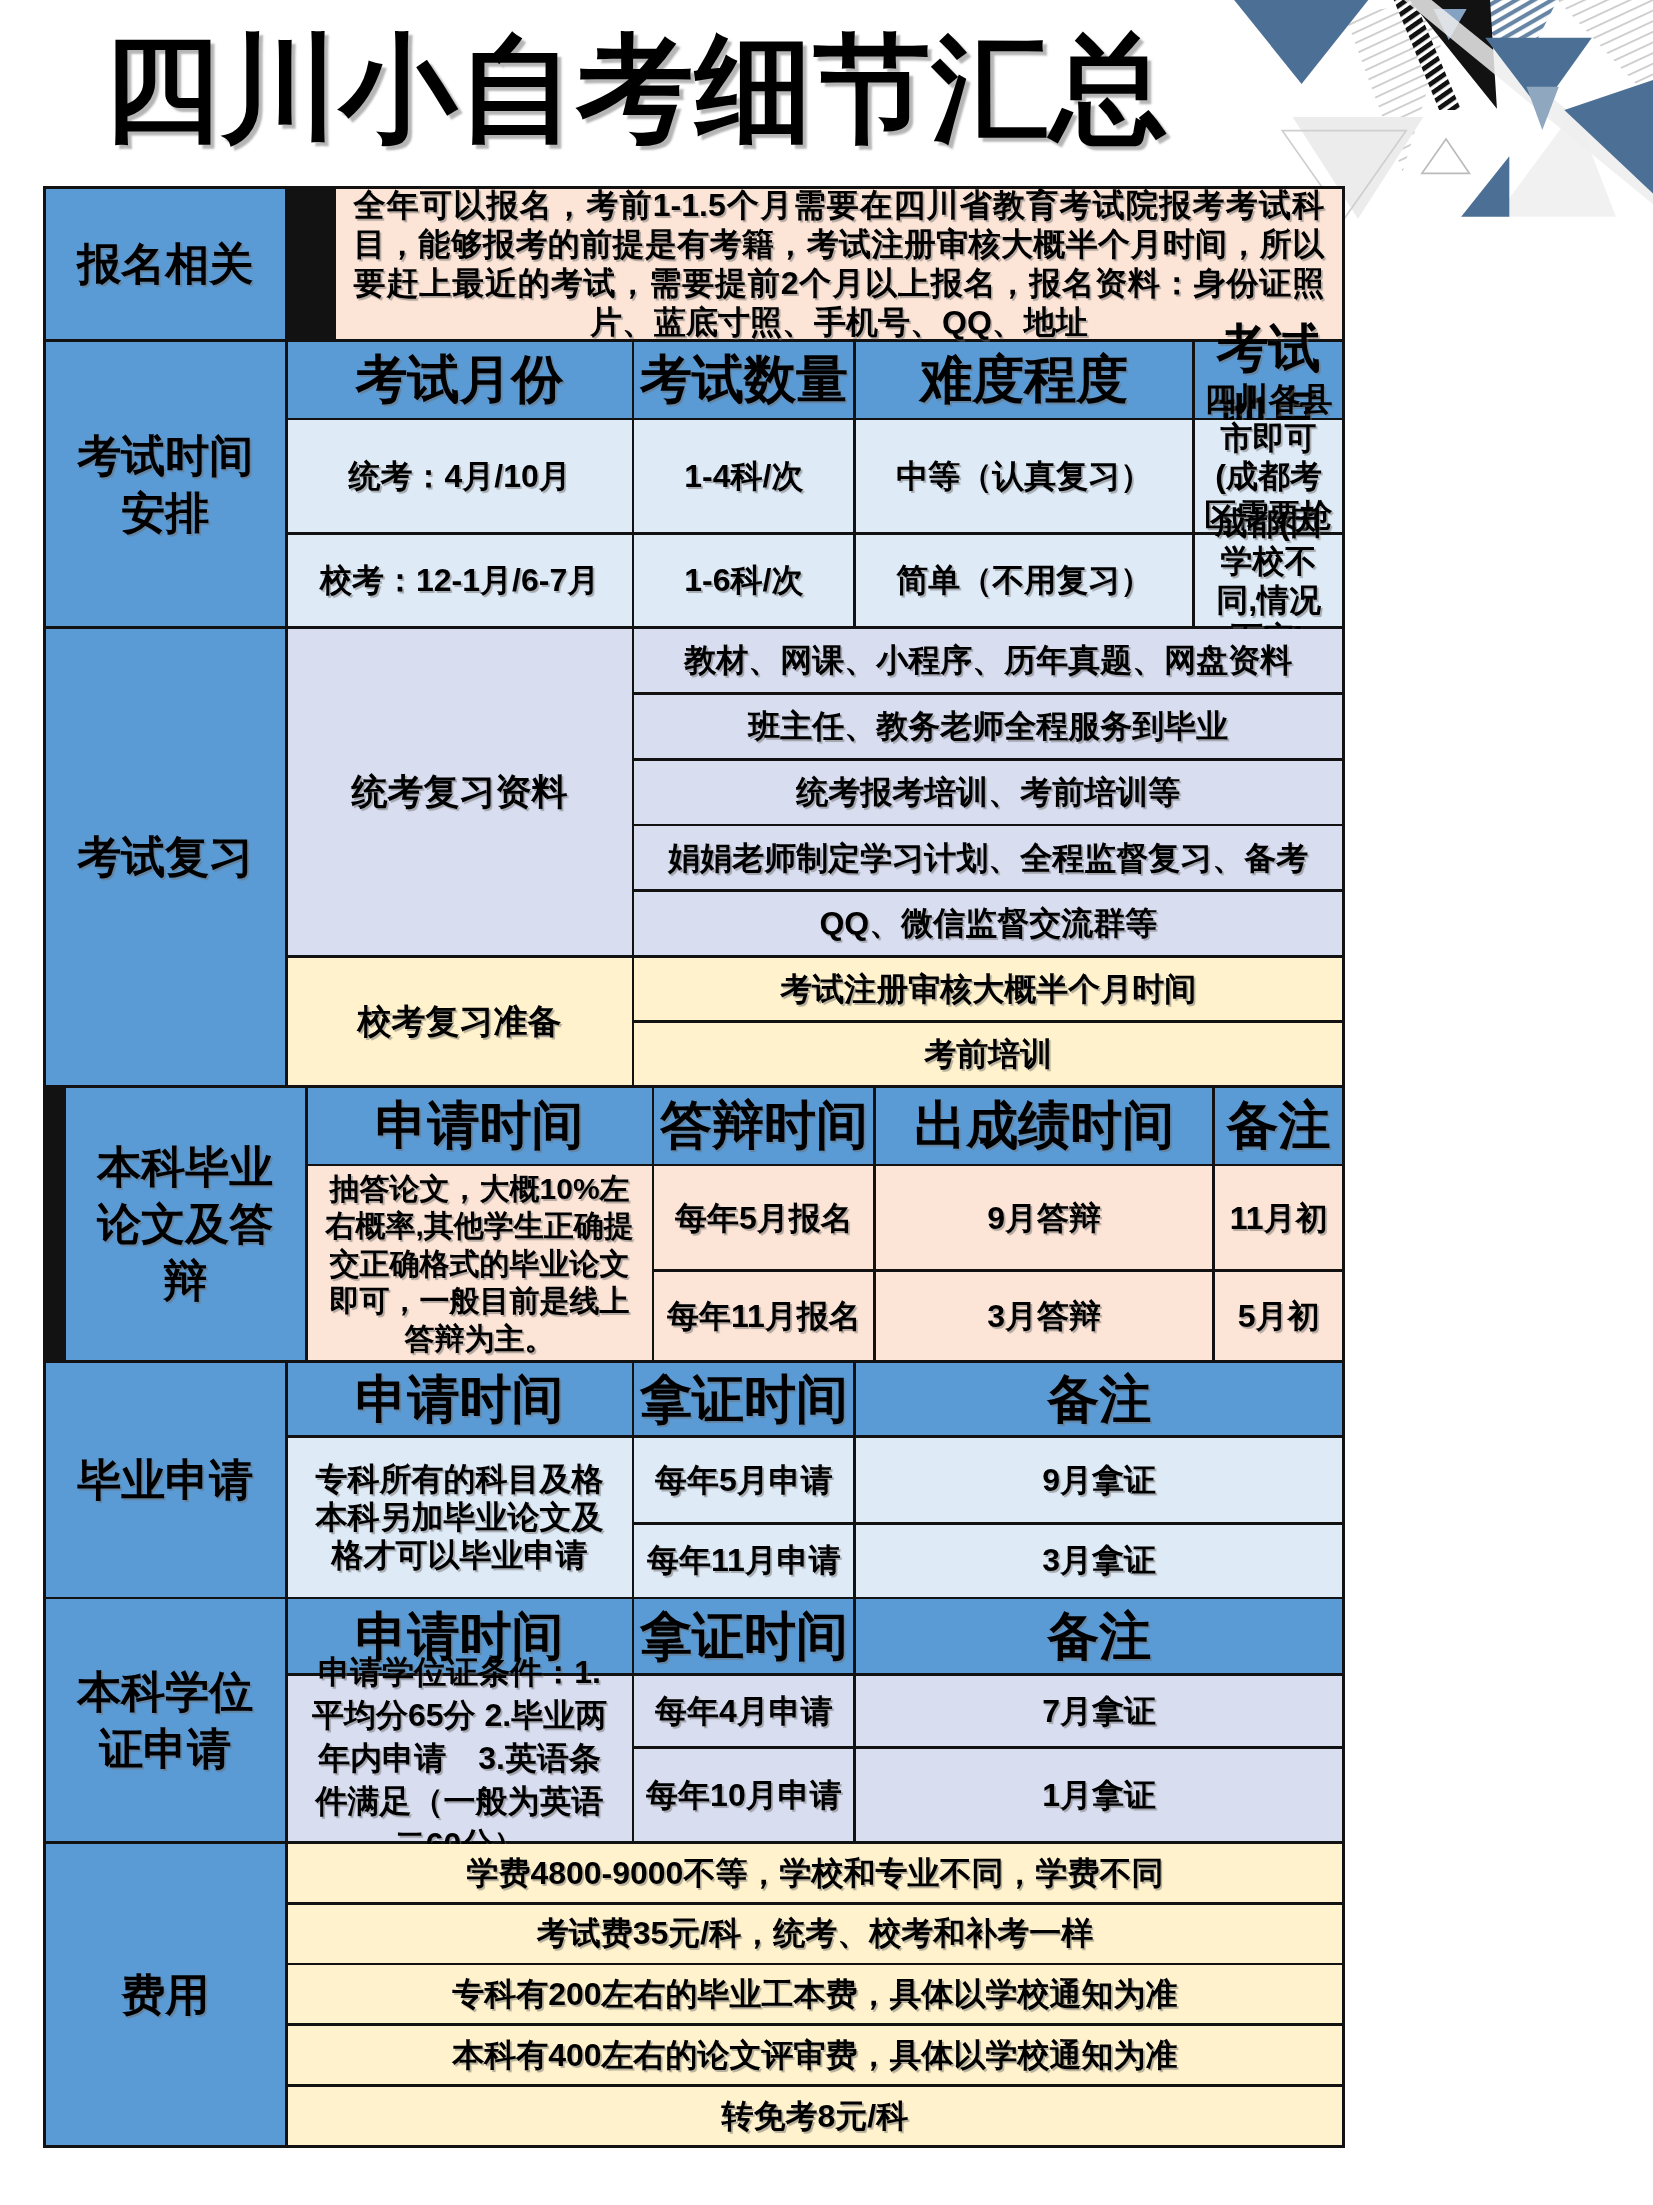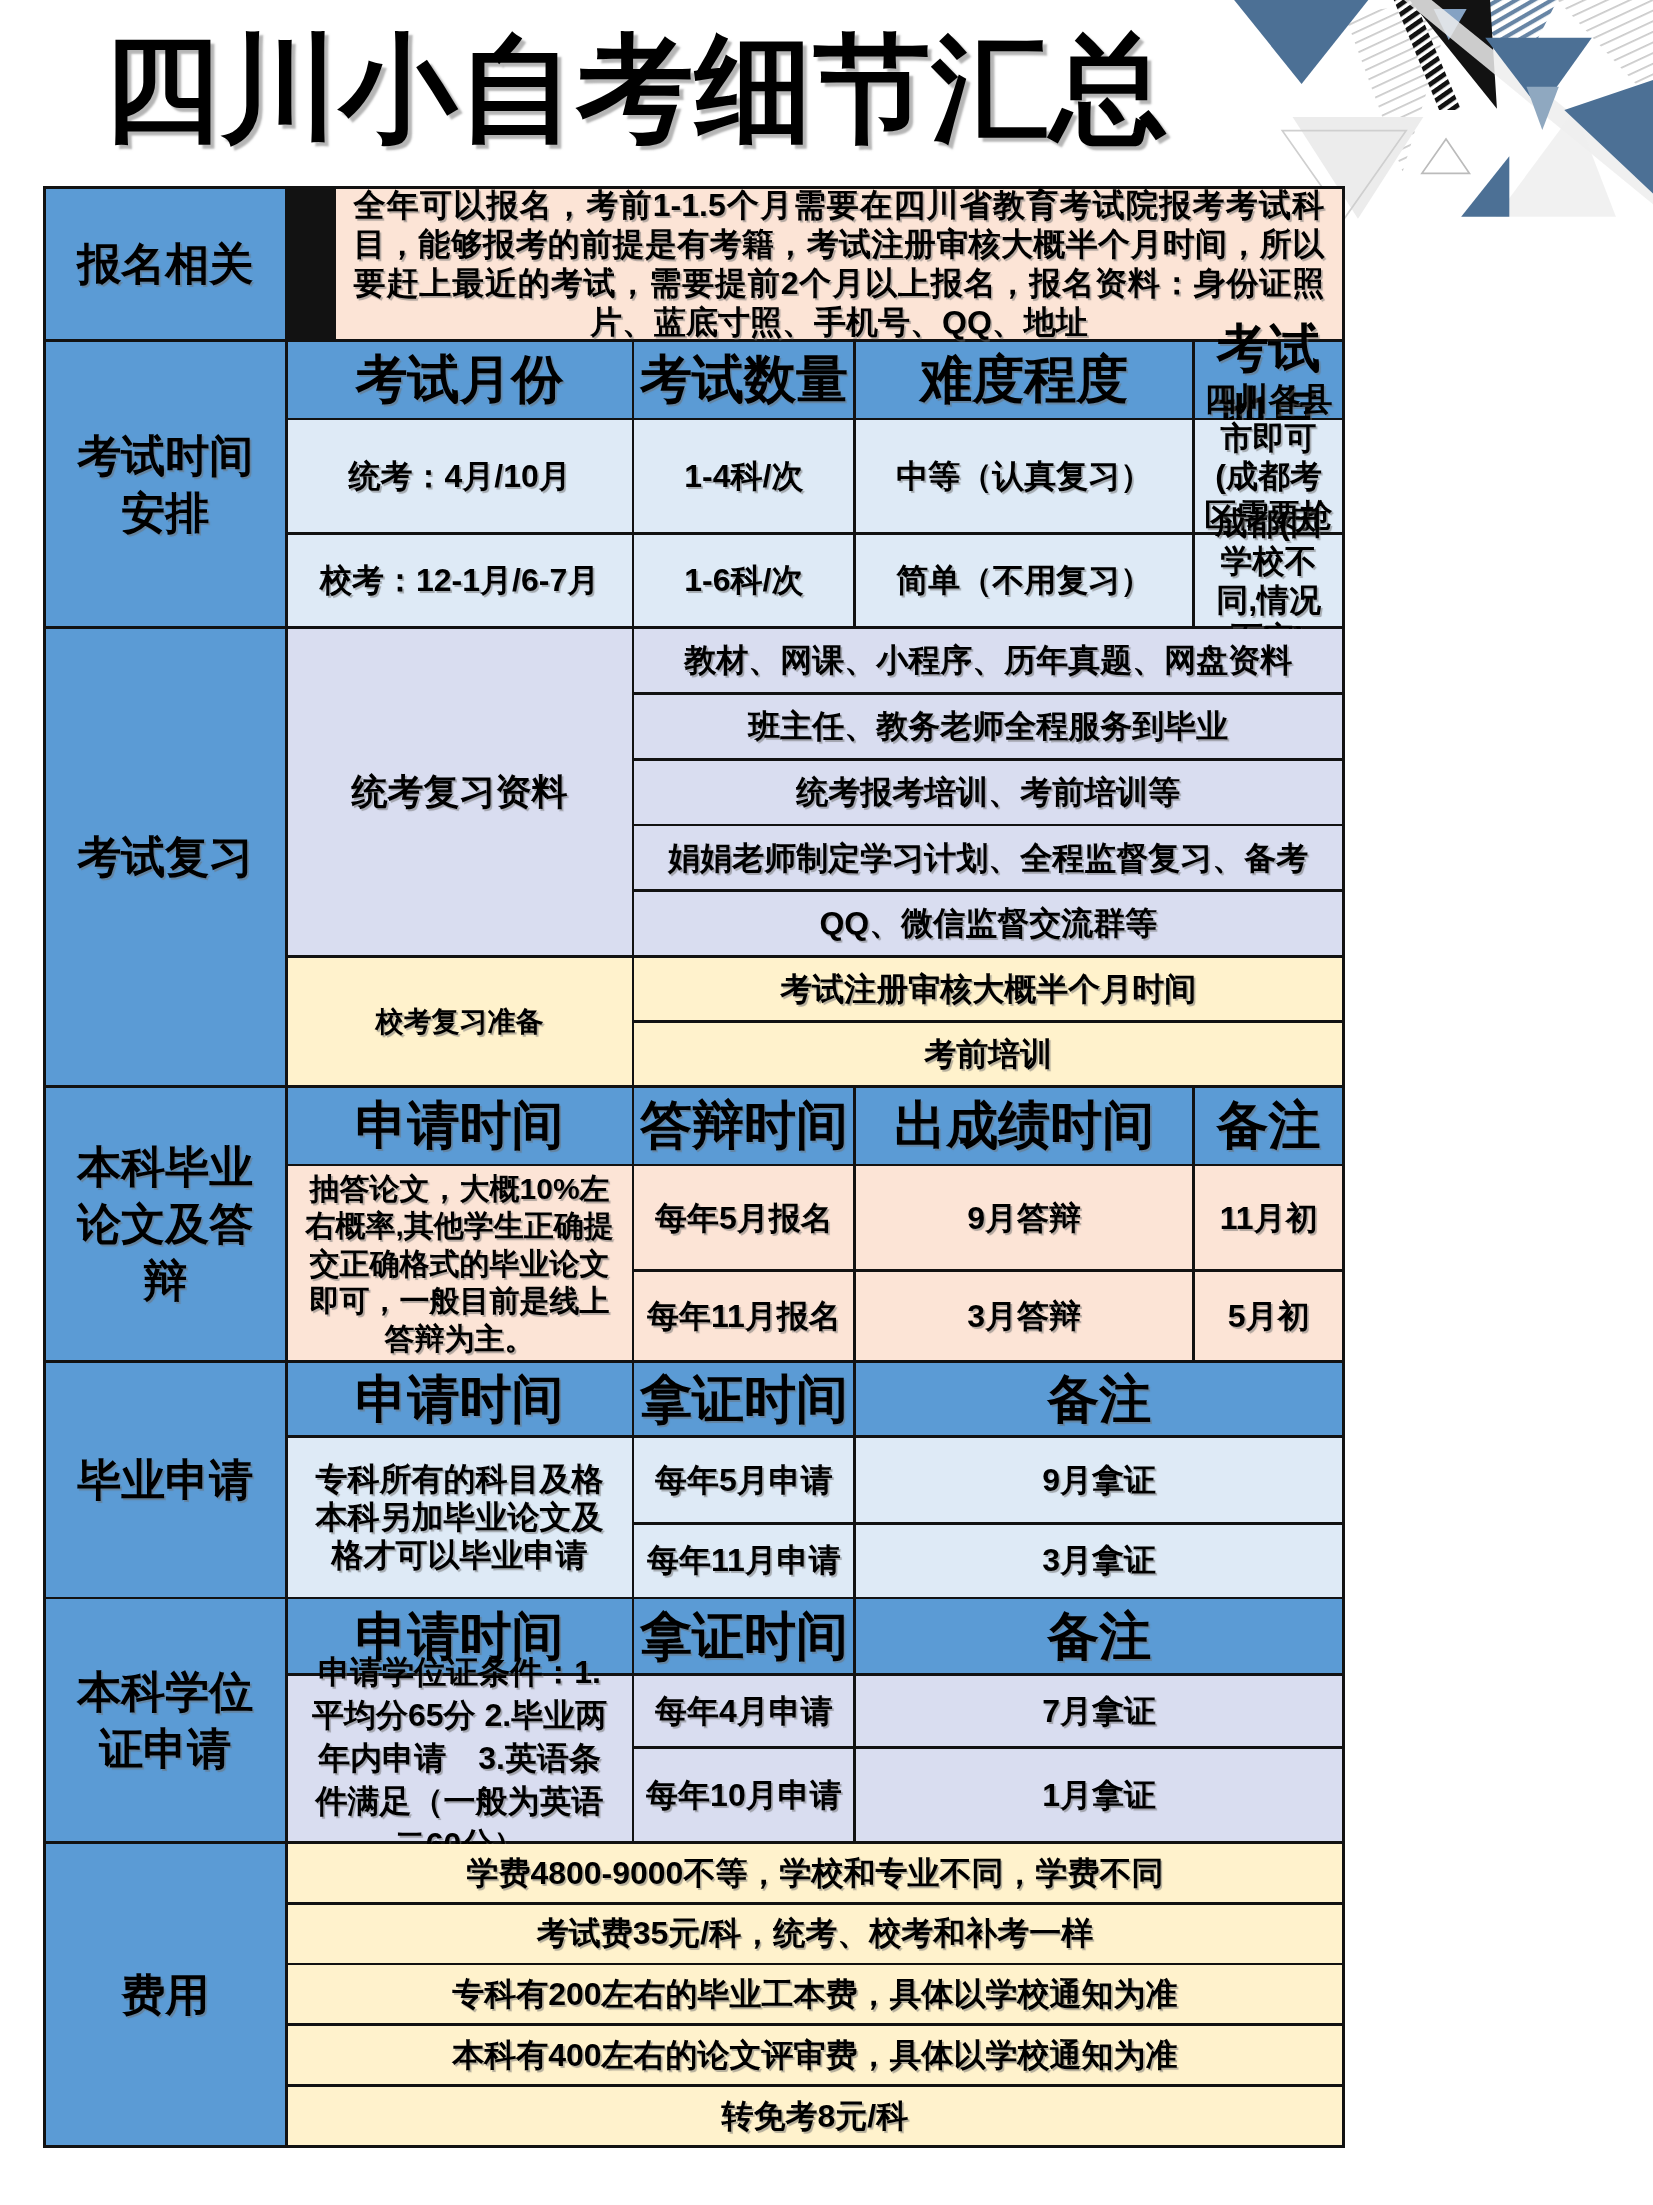--- a/index.html
+++ b/index.html
@@ -23,21 +23,21 @@
   .c-peach{background:#FCE4D6;}
   .c-yellow{background:#FFF2CC;}
   .lbl{font-size:44px;line-height:1.3;padding:0 15px;}
   .hdr{font-size:52px;}
   .txt{font-size:32px;padding:0 9.6px;}
   .para{font-size:32px;line-height:1.22;padding:1.4px 18px;text-align:justify;text-align-last:center;margin-left:48px;}
   .note-left{justify-content:flex-start;text-align:center;padding:0 13.8px;}
   .s1{grid-template-columns:239px 1fr;grid-template-rows:150px;}
   .s2{grid-template-columns:239px 344px 219px 336px 1fr;grid-template-rows:76px 112px 91px;}
   .s3{grid-template-columns:239px 344px 1fr;grid-template-rows:repeat(5,63px) 62px 62px;}
-  .s4{grid-template-columns:239px 344px 219px 336px 1fr;grid-template-rows:76px 103px 88px;}
+  .s4{grid-template-columns:239px 344px 219px 336px 1fr;grid-template-rows:76px 103px 88px;margin-left:20px;}
   .s5{grid-template-columns:239px 344px 219px 1fr;grid-template-rows:72px 84px 72px;}
   .s6{grid-template-columns:239px 344px 219px 1fr;grid-template-rows:74px 70px 92px;}
   .s7{grid-template-columns:239px 1fr;grid-template-rows:repeat(5,58px);}
 </style>
 </head>
 <body>
 
 <div class="page">
 
   <div class="title">四川小自考细节汇总</div>
@@ -99,21 +99,21 @@
     </div>
 
     <div class="sec s3">
       <div class="cell c-blue lbl" style="grid-row:1/span 7">考试复习</div>
       <div class="cell c-lav txt" style="grid-row:1/span 5;font-size:36px">统考复习资料</div>
       <div class="cell c-lav txt">教材、网课、小程序、历年真题、网盘资料</div>
       <div class="cell c-lav txt">班主任、教务老师全程服务到毕业</div>
       <div class="cell c-lav txt">统考报考培训、考前培训等</div>
       <div class="cell c-lav txt">娟娟老师制定学习计划、全程监督复习、备考</div>
       <div class="cell c-lav txt">QQ、微信监督交流群等</div>
-      <div class="cell c-yellow txt" style="grid-row:6/span 2;font-size:28px">校考复习准备</div>
+      <div class="cell c-yellow txt" style="grid-row:6/span 2;font-size:34px">校考复习准备</div>
       <div class="cell c-yellow txt">考试注册审核大概半个月时间</div>
       <div class="cell c-yellow txt">考前培训</div>
     </div>
 
     <div class="sec s4">
       <div class="cell c-blue lbl" style="grid-row:1/span 3">本科毕业论文及答辩</div>
       <div class="cell c-blue hdr">申请时间</div>
       <div class="cell c-blue hdr">答辩时间</div>
       <div class="cell c-blue hdr">出成绩时间</div>
       <div class="cell c-blue hdr">备注</div>

